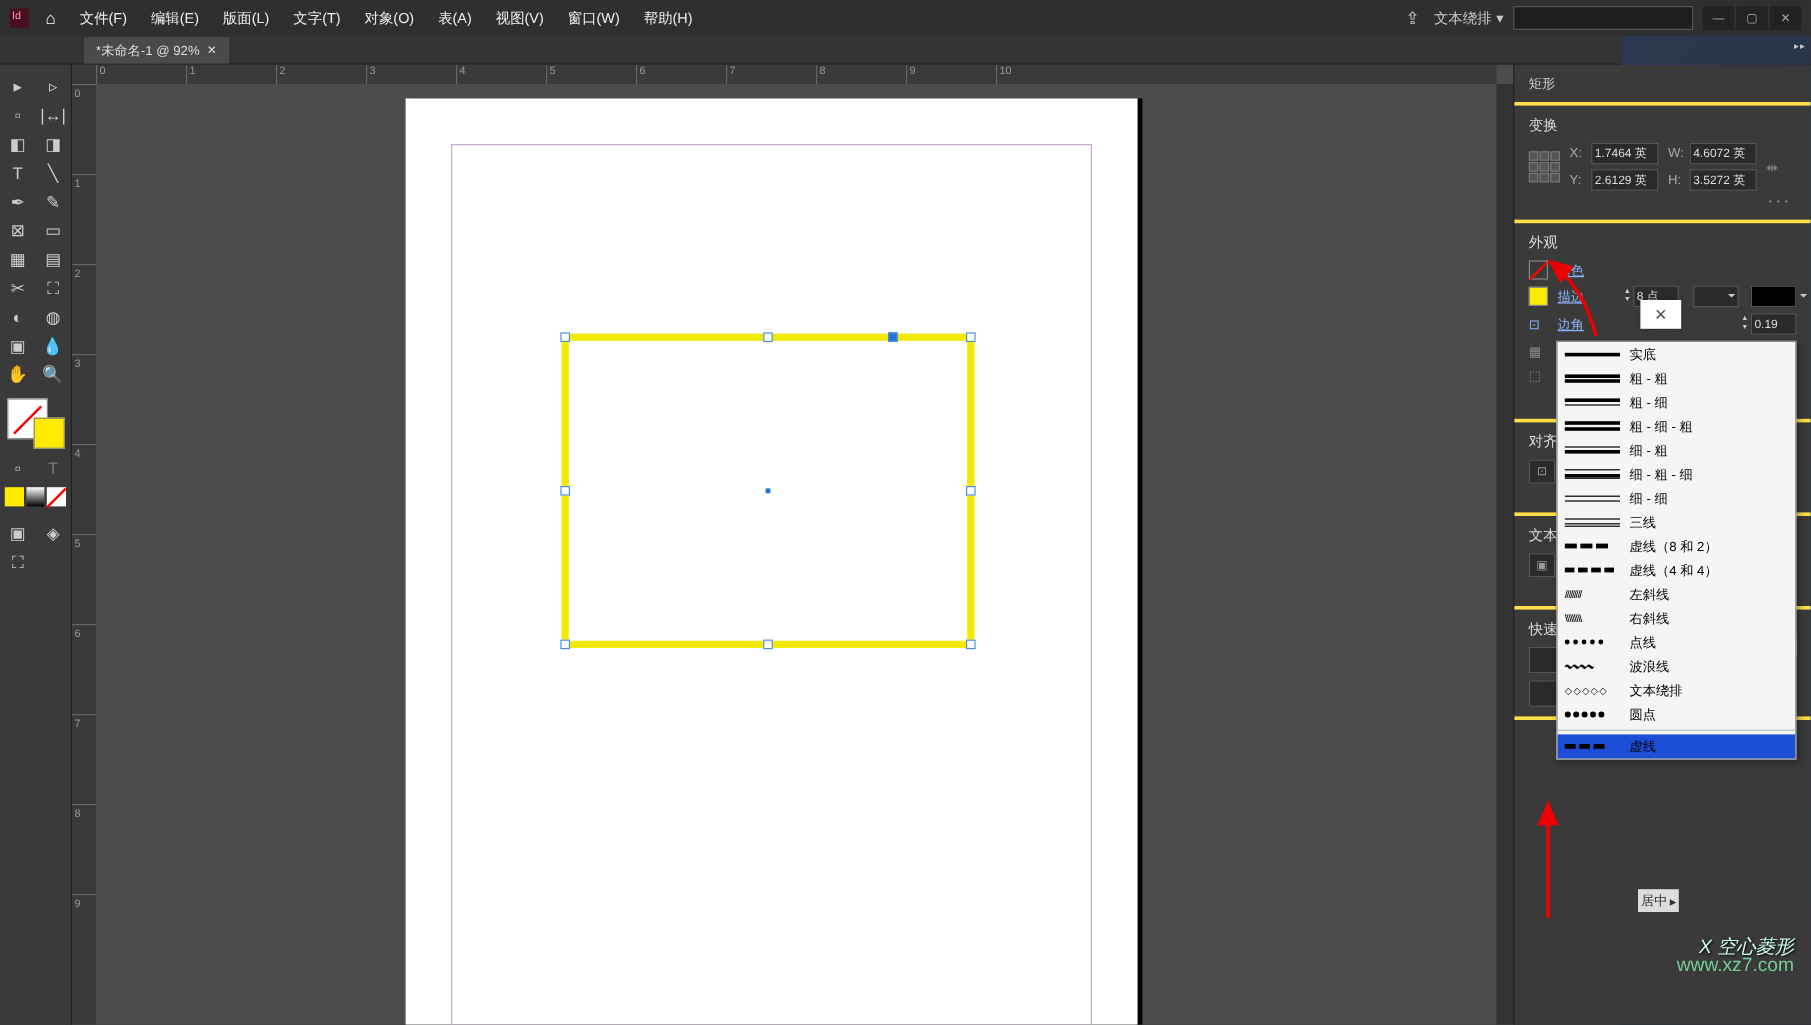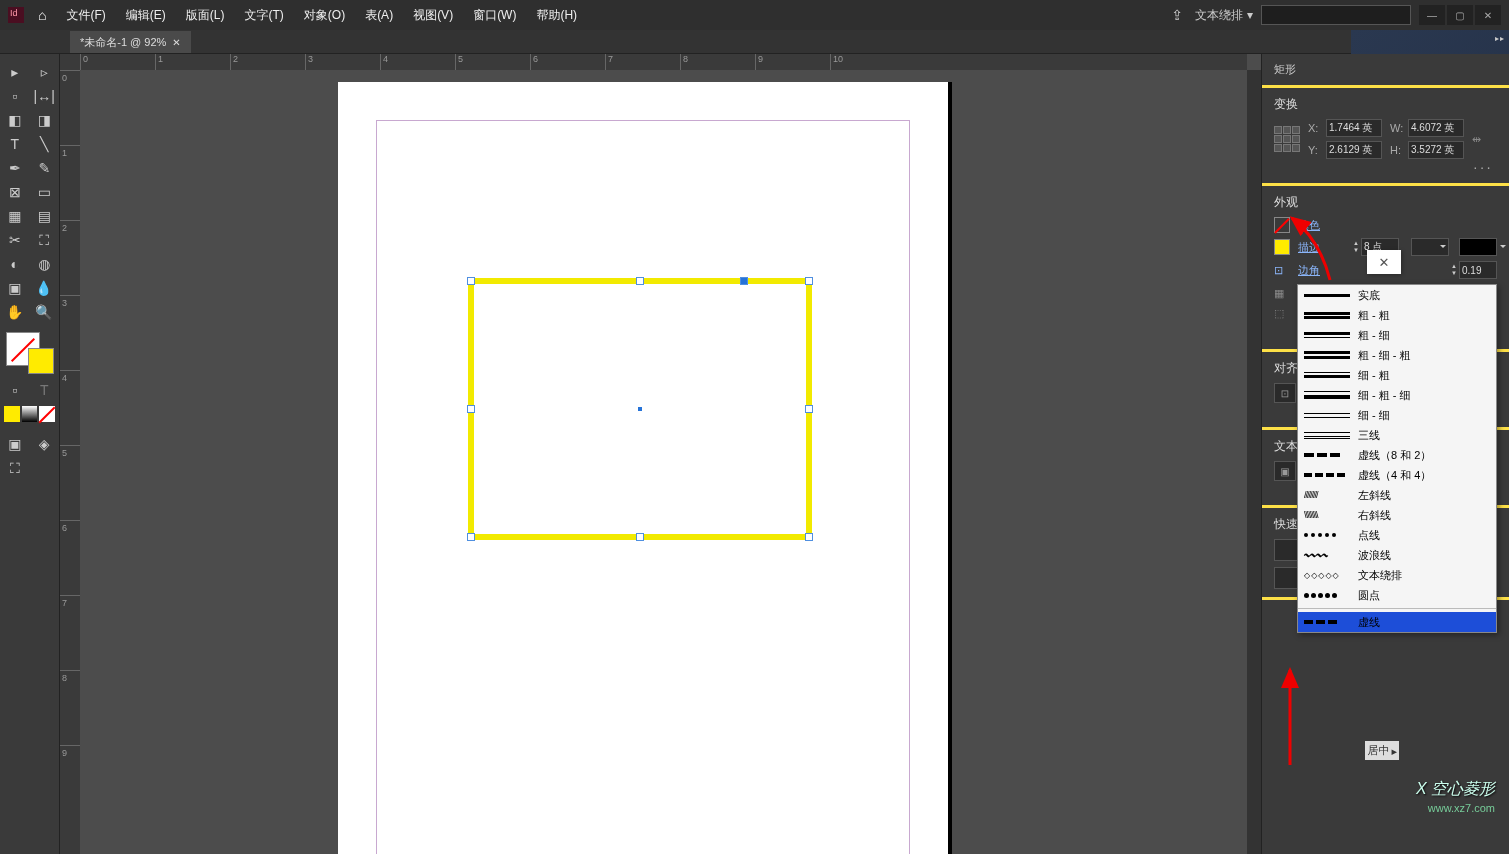--- a/index.html
+++ b/index.html
@@ -112,21 +112,21 @@
 .ime-ico { color: #2673d8; font-size: 13px; }
 
 
 .close-x { position: absolute; top: 250px; right: 108px; width: 34px; height: 24px; background: #fff; color: #555; display:flex; align-items:center; justify-content:center; font-size: 13px; box-shadow: 1px 1px 4px rgba(0,0,0,0.3); z-index: 48; }
 
 
 .bg-strip { position:absolute; top:30px; right:0; width:158px; height:824px; background: linear-gradient(135deg,#2a3850,#1a2438); z-index: 1; }
 .bg-strip::before { content:""; position:absolute; top:80px; left:20px; width:60px; height:60px; background: radial-gradient(circle,#6a8ab0 10%,transparent 60%); filter:blur(4px); }
 
 .watermark { position:absolute; bottom:54px; right:14px; z-index:70; font-style:italic; color:#cfe; font-size:16px; text-shadow:1px 1px 2px #000; }
-.watermark-sub { position:absolute; bottom:40px; right:14px; z-index:70; color:#7c9; font-size:11px; }
+.watermark-sub { position:absolute; bottom:40px; right:14px; z-index:70; color:#7c9; font-size:16px; }
 .page-nav { position:absolute; bottom:94px; right:110px; z-index:46; display:flex; align-items:flex-end; gap:2px; background:#ddd; padding:2px; font-size:11px; color:#333; }
 .panel-more { position:absolute; top:34px; right:4px; color:#ccc; font-size:8px; z-index:45; letter-spacing:1px; }
 </style>
 </head>
 <body>
 
 <div class="bg-strip"></div>
 
 <div class="titlebar">
   <span class="app-icon"></span>

